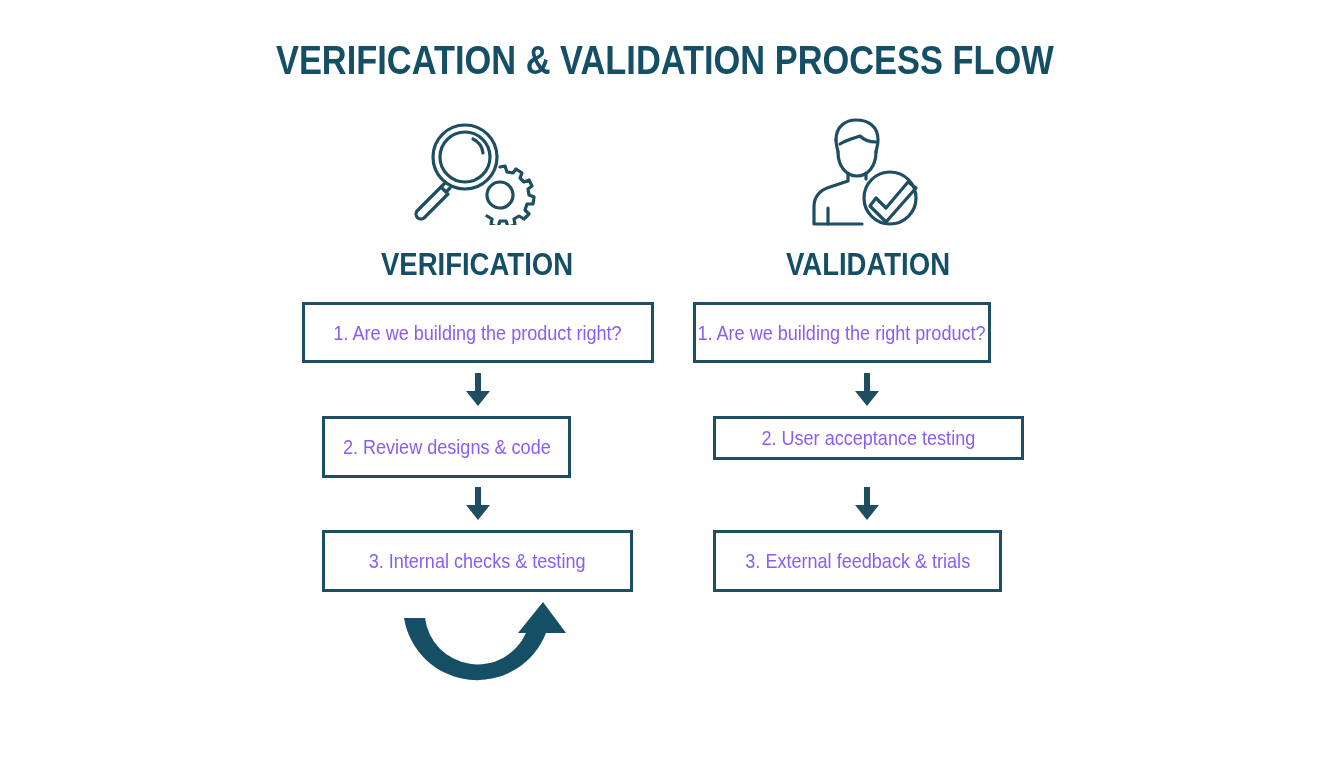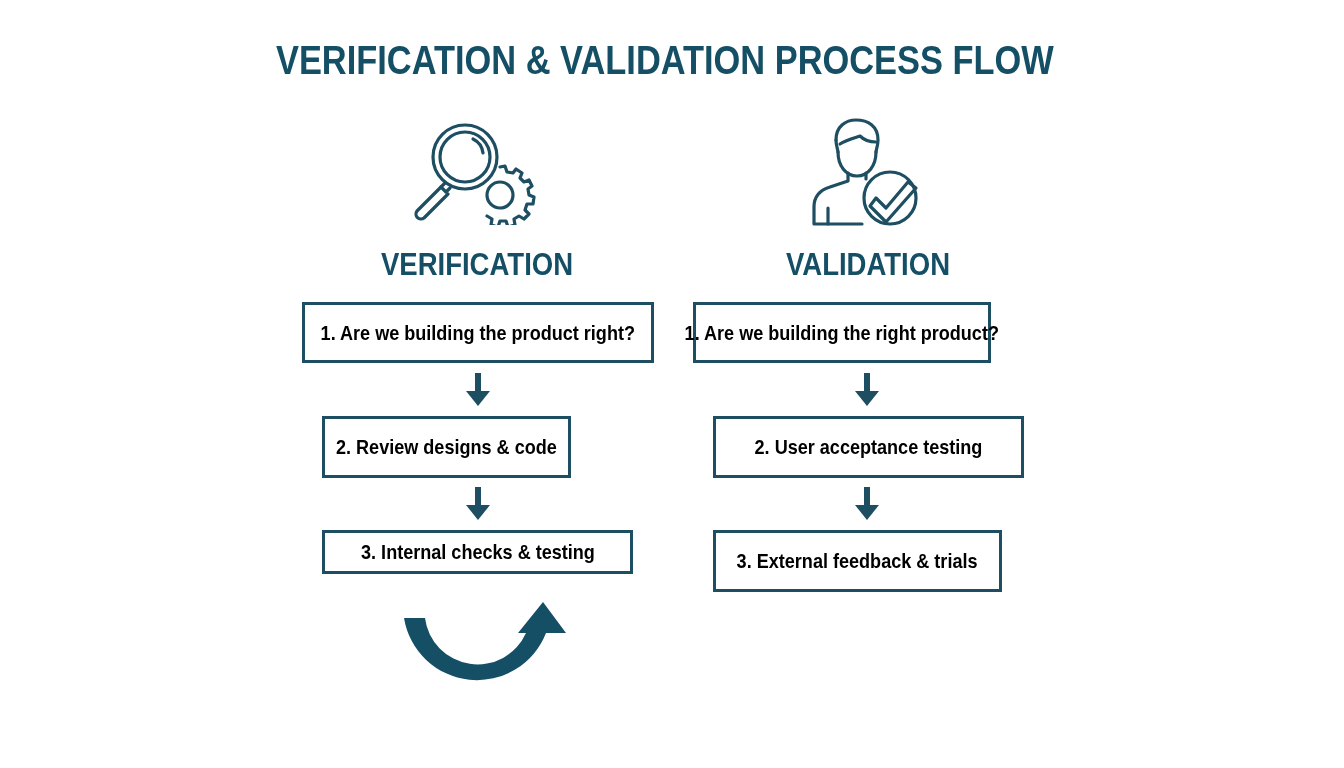--- a/index.html
+++ b/index.html
@@ -18,21 +18,21 @@
   .col-heading {
     position: absolute; color: #154f66; font-weight: bold;
     font-size: 32px; text-align: center; width: 360px;
     transform: scaleX(0.86);
   }
   .icon { position: absolute; }
   .step-box {
     position: absolute; box-sizing: border-box;
     border: 3px solid #1d4e62; background: #ffffff;
     display: flex; align-items: center; justify-content: center;
-    color: #000000; font-weight: bold; font-size: 21px;
+    color: #8b5cf6; font-weight: normal; font-size: 21px;
     white-space: nowrap;
   }
   .step-box span { display: inline-block; transform: scaleX(0.86); }
   .arrow-down { position: absolute; }
 </style>
 </head>
 <body>
 
 <div class="title">VERIFICATION &amp; VALIDATION PROCESS FLOW</div>
 
@@ -74,36 +74,36 @@
   <rect x="9" y="0" width="6" height="20" fill="#1d4e62"></rect>
   <polygon points="0,18 24,18 12,33" fill="#1d4e62"></polygon>
 </svg>
 <div class="step-box" style="left:322px;top:416px;width:249px;height:62px">
   <span>2. Review designs &amp; code</span>
 </div>
 <svg class="arrow-down" style="left:466px;top:487px" width="24" height="34" viewBox="0 0 24 34">
   <rect x="9" y="0" width="6" height="20" fill="#1d4e62"></rect>
   <polygon points="0,18 24,18 12,33" fill="#1d4e62"></polygon>
 </svg>
-<div class="step-box" style="left:322px;top:530px;width:311px;height:44px">
+<div class="step-box" style="left:322px;top:530px;width:311px;height:62px">
   <span>3. Internal checks &amp; testing</span>
 </div>
 
 <svg class="icon" style="left:400px;top:598px" width="170" height="96" viewBox="0 0 170 96">
   <path d="M4 20 L25 20 A53 53 0 0 0 126 35 L118 35 L143 4 L166 35 L146 35 A74 74 0 0 1 4 20 Z" fill="#154f66"></path>
 </svg>
 
 <div class="step-box" style="left:693px;top:302px;width:298px;height:61px">
   <span>1. Are we building the right product?</span>
 </div>
 <svg class="arrow-down" style="left:855px;top:373px" width="24" height="34" viewBox="0 0 24 34">
   <rect x="9" y="0" width="6" height="20" fill="#1d4e62"></rect>
   <polygon points="0,18 24,18 12,33" fill="#1d4e62"></polygon>
 </svg>
-<div class="step-box" style="left:713px;top:416px;width:311px;height:62px">
+<div class="step-box" style="left:713px;top:416px;width:311px;height:44px">
   <span>2. User acceptance testing</span>
 </div>
 <svg class="arrow-down" style="left:855px;top:487px" width="24" height="34" viewBox="0 0 24 34">
   <rect x="9" y="0" width="6" height="20" fill="#1d4e62"></rect>
   <polygon points="0,18 24,18 12,33" fill="#1d4e62"></polygon>
 </svg>
 <div class="step-box" style="left:713px;top:530px;width:289px;height:62px">
   <span>3. External feedback &amp; trials</span>
 </div>
 

